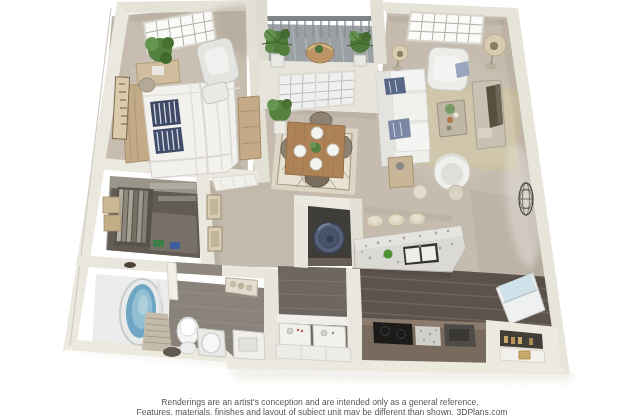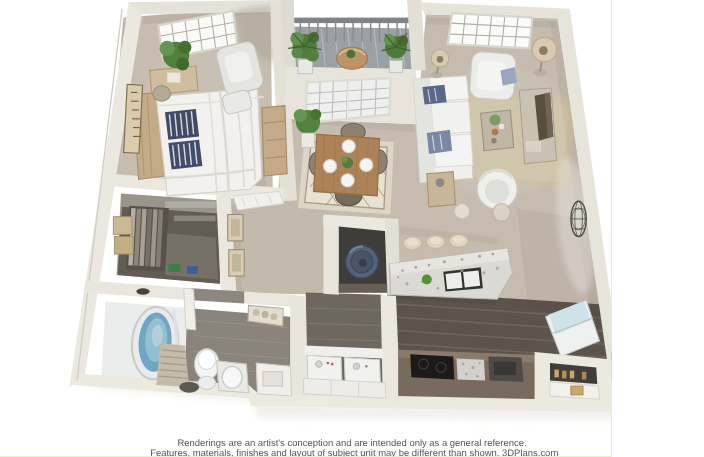--- a/index.html
+++ b/index.html
@@ -1,16 +1,16 @@
 <!DOCTYPE html>
 <html><head>
 <meta charset="utf-8">
 <style>
   html,body{margin:0;padding:0;background:#ffffff;}
-  #stage{position:relative;width:556px;height:415px;overflow:hidden;background:#84cc16;
+  #stage{position:relative;width:640px;height:415px;overflow:hidden;background:#f9a8d4;
          font-family:"Liberation Sans", sans-serif;}
   svg{display:block;}
 </style>
 </head>
 <body>
 <div id="stage">
 <svg width="640" height="415" viewBox="0 0 640 415" xmlns="http://www.w3.org/2000/svg">
 <defs>
 <filter id="soft" x="-20%" y="-20%" width="140%" height="140%">
 <feGaussianBlur stdDeviation="3"></feGaussianBlur>

